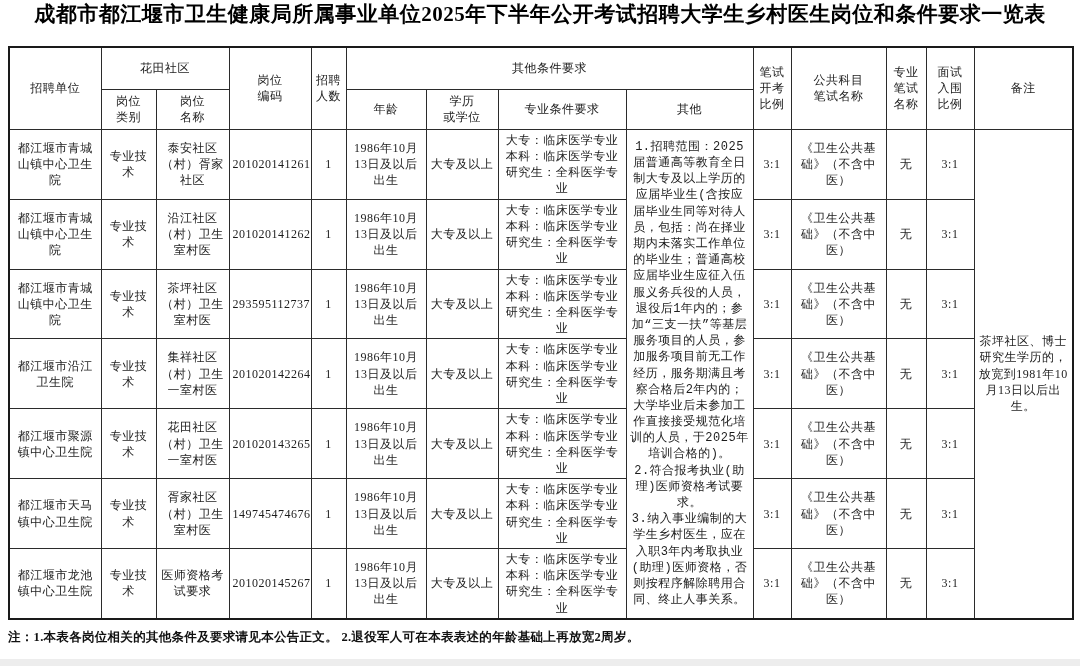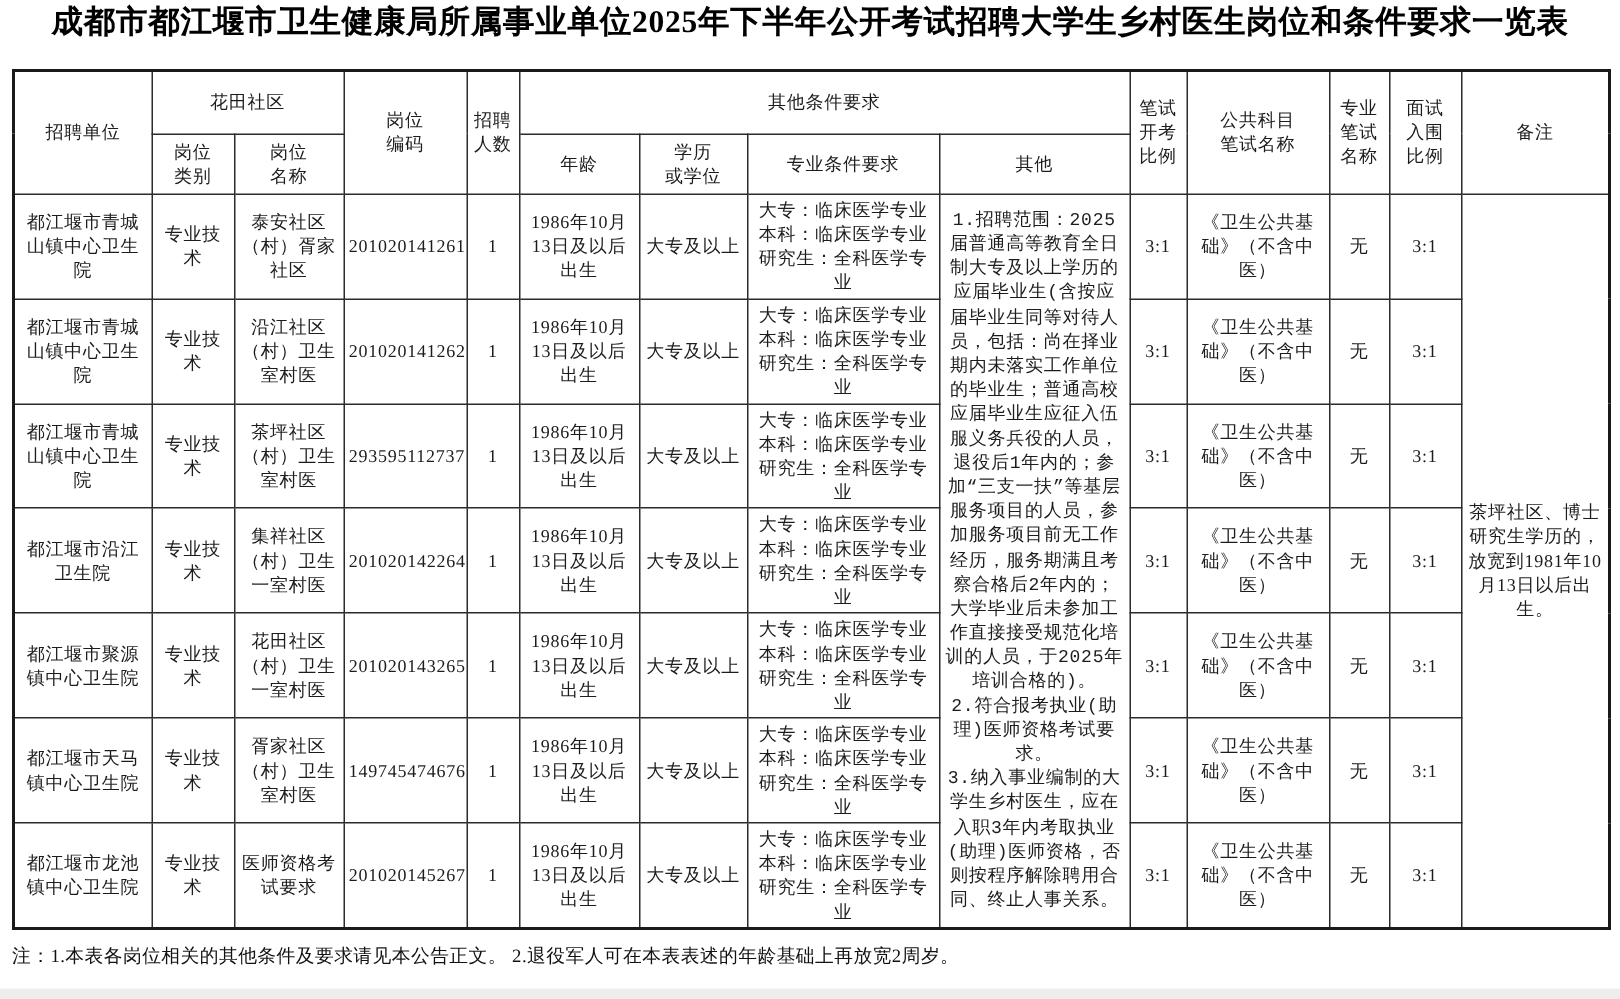--- a/index.html
+++ b/index.html
@@ -61,21 +61,21 @@
   td.merged-remarks{
     text-align:left;
     vertical-align:middle;
     font-size:12px;
     line-height:1.5;
     padding:4px 6px;
   }
   .footnote{
     margin:9px 8px 0 8px;
     font-size:12.5px;
-    font-weight:normal;
+    font-weight:bold;
     color:#111;
     letter-spacing:0.3px;
   }
   .bottom-strip{
     position:absolute;
     left:0;bottom:0;
     width:1080px;height:7px;
     background:#ededed;
   }
 </style>

